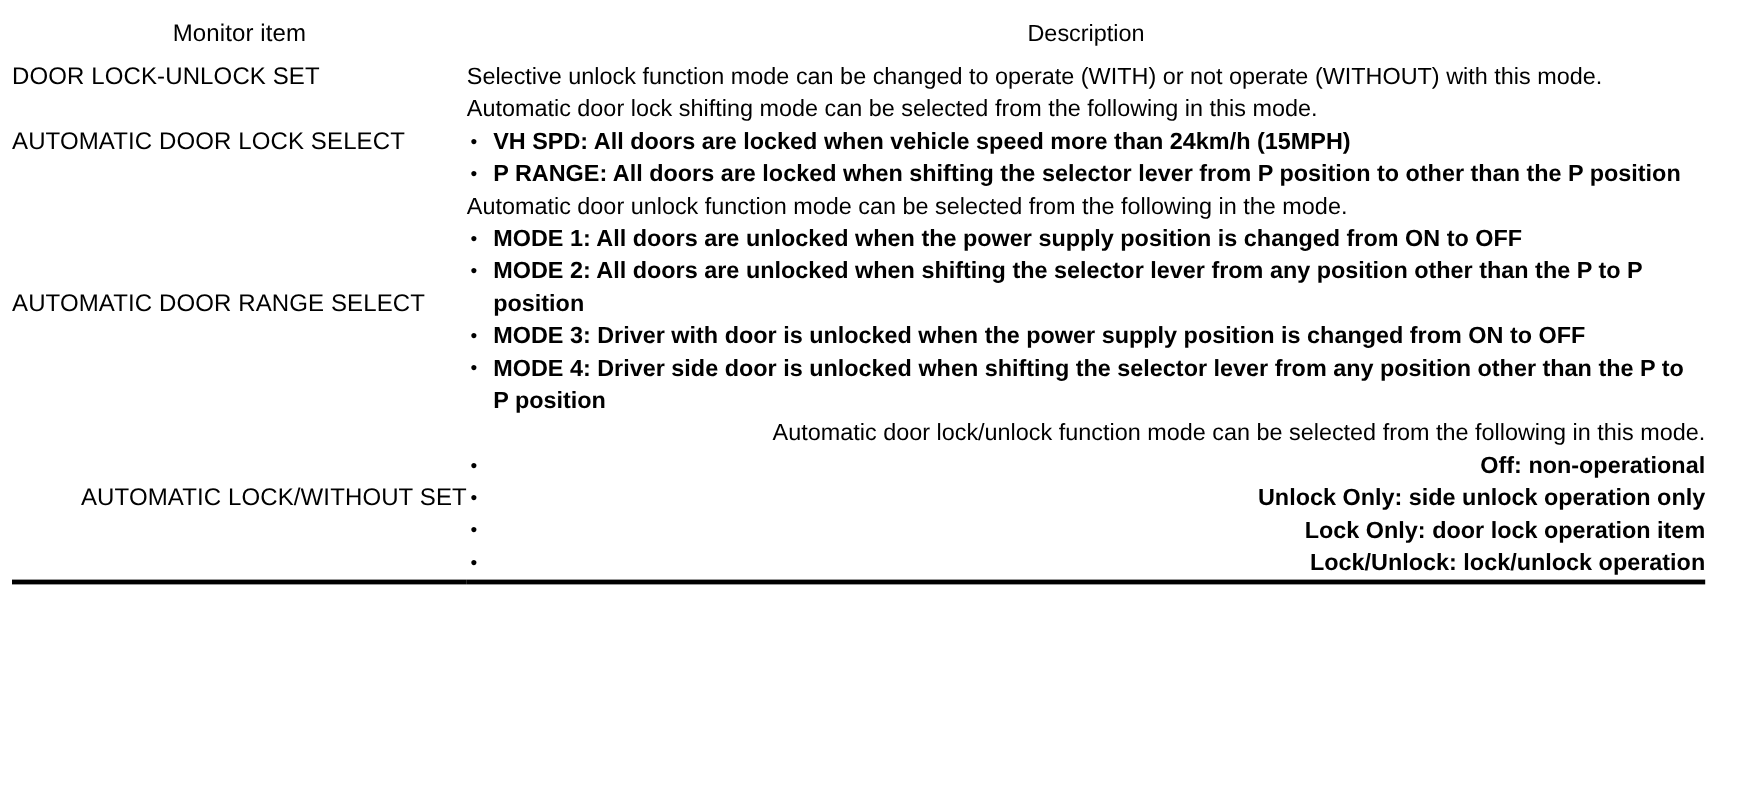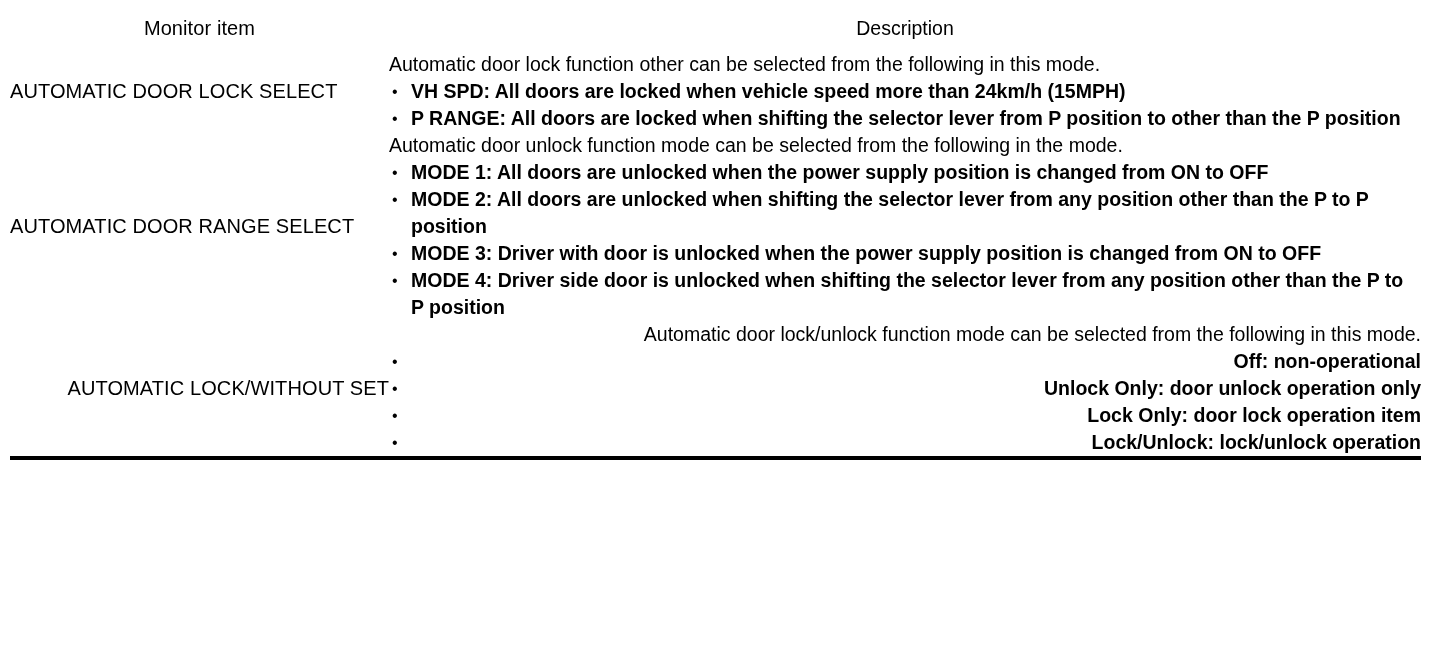--- a/index.html
+++ b/index.html
@@ -121,23 +121,29 @@
       <col class="col-desc">
     </colgroup>
     <thead>
       <tr class="head-row">
         <th class="head-cell cell-item">Monitor item</th>
         <th class="head-cell cell-desc">Description</th>
       </tr>
     </thead>
     <tbody id="table-body">
         <tr class="body-row">
+          <td class="cell-item">DOOR LOCK-UNLOCK SET</td>
+          <td class="cell-desc">
+            <p class="desc-lead">Selective unlock function mode can be changed to operate (WITH) or not operate (WITHOUT) with this mode.</p>
+          </td>
+        </tr>
+        <tr class="body-row">
           <td class="cell-item">AUTOMATIC DOOR LOCK SELECT</td>
           <td class="cell-desc">
-            <p class="desc-lead">Automatic door lock function other can be selected from the following in this mode.</p>
+            <p class="desc-lead">Automatic door lock shifting mode can be selected from the following in this mode.</p>
             <ul class="bullets">
               <li>
                 <span class="bullet-dot">•</span>
                 <span class="bullet-text">VH SPD: All doors are locked when vehicle speed more than 24km/h (15MPH)</span>
               </li>
               <li>
                 <span class="bullet-dot">•</span>
                 <span class="bullet-text">P RANGE: All doors are locked when shifting the selector lever from P position to other than the P position</span>
               </li>
             </ul>
@@ -171,21 +177,21 @@
           <td class="cell-item">AUTOMATIC LOCK/WITHOUT SET</td>
           <td class="cell-desc">
             <p class="desc-lead">Automatic door lock/unlock function mode can be selected from the following in this mode.</p>
             <ul class="bullets">
               <li>
                 <span class="bullet-dot">•</span>
                 <span class="bullet-text">Off: non-operational</span>
               </li>
               <li>
                 <span class="bullet-dot">•</span>
-                <span class="bullet-text">Unlock Only: door unlock operation only</span>
+                <span class="bullet-text">Unlock Only: side unlock operation only</span>
               </li>
               <li>
                 <span class="bullet-dot">•</span>
                 <span class="bullet-text">Lock Only: door lock operation item</span>
               </li>
               <li>
                 <span class="bullet-dot">•</span>
                 <span class="bullet-text">Lock/Unlock: lock/unlock operation</span>
               </li>
             </ul>

